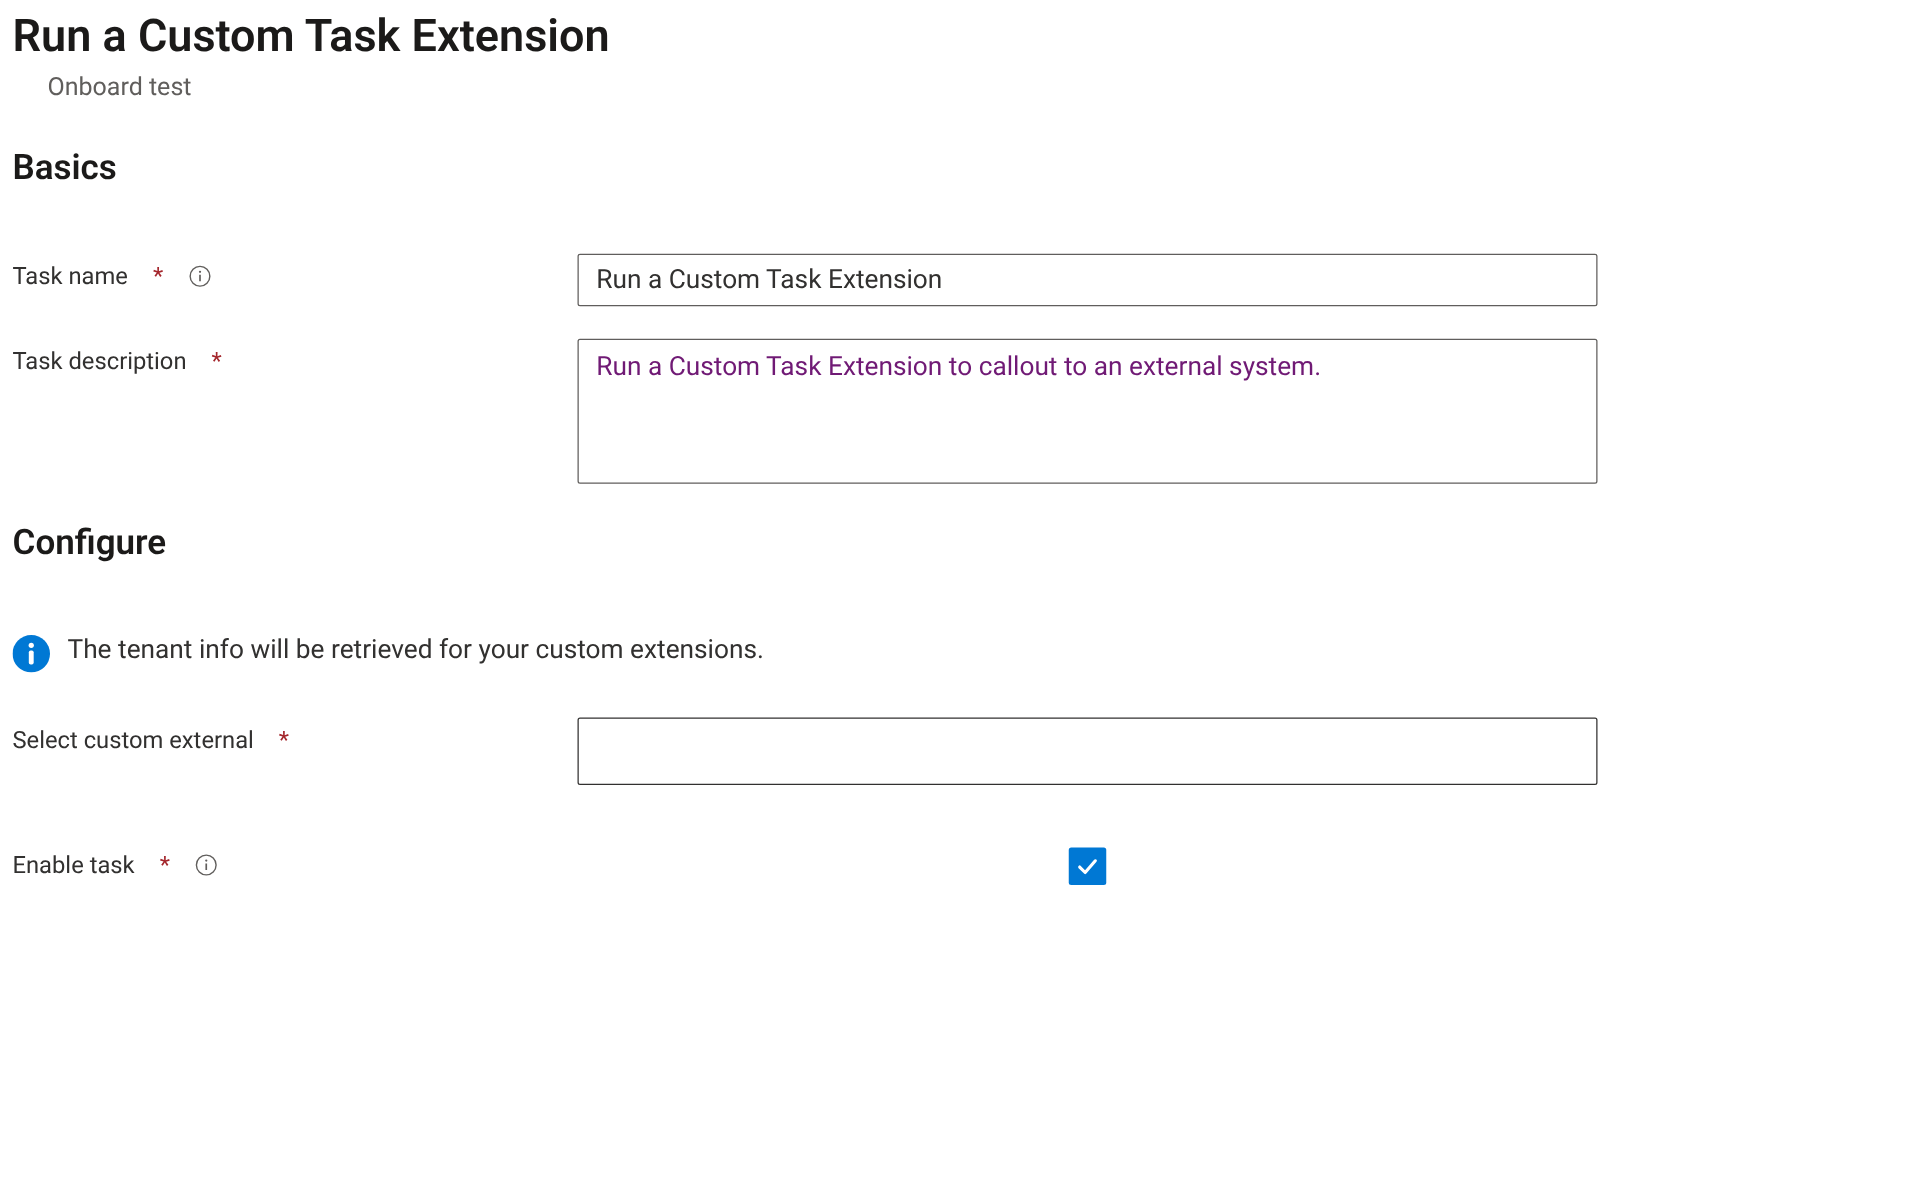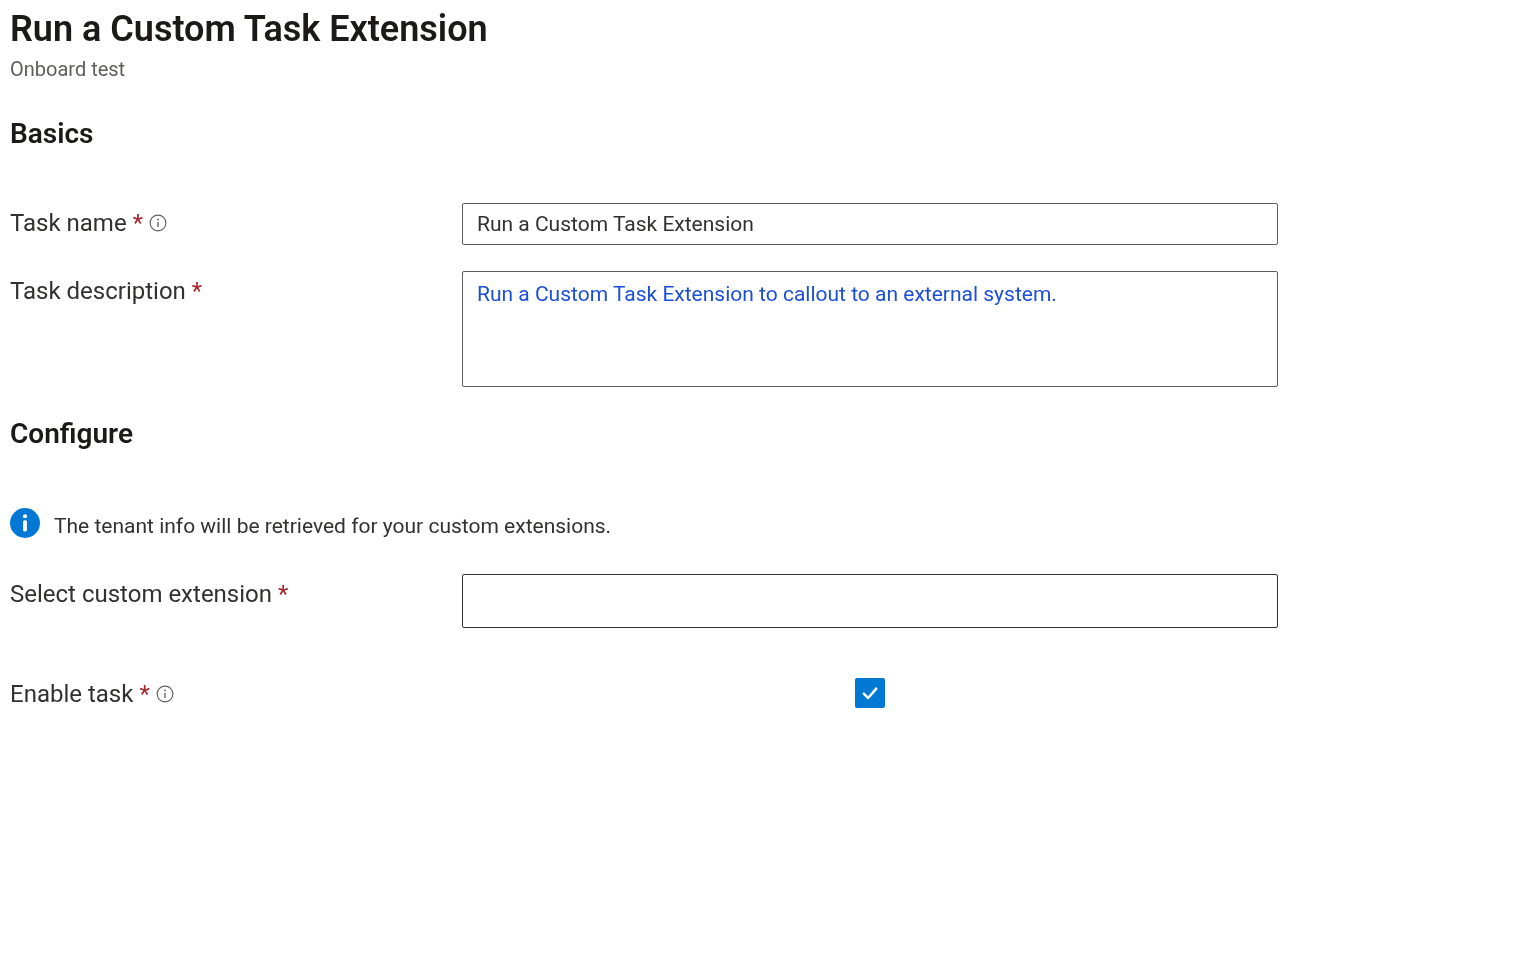--- a/index.html
+++ b/index.html
@@ -18,39 +18,40 @@
       font-size: 36px;
       font-weight: 600;
       color: #1b1a19;
       line-height: 1.2;
       margin-bottom: 6px;
     }
     .page-subtitle {
       font-size: 20px;
       color: #605e5c;
       margin-bottom: 36px;
+      margin-left: 28px;
     }
     .section-heading {
       font-size: 28px;
       font-weight: 600;
       color: #1b1a19;
       margin-bottom: 53px;
     }
     .form-row {
       display: flex;
       align-items: flex-start;
       margin-bottom: 26px;
     }
     .label-col {
       width: 452px;
       flex-shrink: 0;
       display: flex;
       align-items: center;
-      gap: 6px;
-      font-size: 24px;
+      gap: 20px;
+      font-size: 19px;
       color: #323130;
       padding-top: 6px;
     }
     .required {
       color: #a4262c;
     }
     .info-icon {
       width: 18px;
       height: 18px;
       display: inline-flex;
@@ -77,21 +78,21 @@
       outline: none;
     }
     .textarea-input {
       width: 100%;
       height: 116px;
       border: 1px solid #605e5c;
       border-radius: 2px;
       padding: 10px 14px;
       font-size: 21px;
       font-family: inherit;
-      color: #1d4ed8;
+      color: #701a75;
       background: #ffffff;
       outline: none;
       resize: none;
     }
     .select-input {
       width: 100%;
       height: 54px;
       border: 1px solid #323130;
       border-radius: 2px;
       padding: 6px 14px;
@@ -100,21 +101,21 @@
       color: #323130;
       background: #ffffff;
       outline: none;
     }
     .configure-heading {
       margin-top: 16px;
       margin-bottom: 58px;
     }
     .info-banner {
       display: flex;
-      align-items: flex-end;
+      align-items: flex-start;
       gap: 14px;
       margin-bottom: 36px;
     }
     .info-banner-icon {
       width: 30px;
       height: 30px;
       flex-shrink: 0;
     }
     .info-banner-icon svg {
       width: 30px;
@@ -189,21 +190,21 @@
       <circle cx="10" cy="10" r="10" fill="#0078d4"></circle>
       <circle cx="10" cy="5.5" r="1.4" fill="#ffffff"></circle>
       <rect x="8.7" y="8.2" width="2.6" height="7.5" rx="1" fill="#ffffff"></rect>
     </svg>
   </span>
   <span class="info-banner-text">The tenant info will be retrieved for your custom extensions.</span>
 </div>
 
 <div class="form-row">
   <div class="label-col">
-    <span>Select custom extension</span>
+    <span>Select custom external</span>
     <span class="required">*</span>
   </div>
   <div class="input-col">
     <input type="text" class="select-input" value="" style="">
   </div>
 </div>
 
 <div class="form-row enable-row">
   <div class="label-col">
     <span>Enable task</span>

